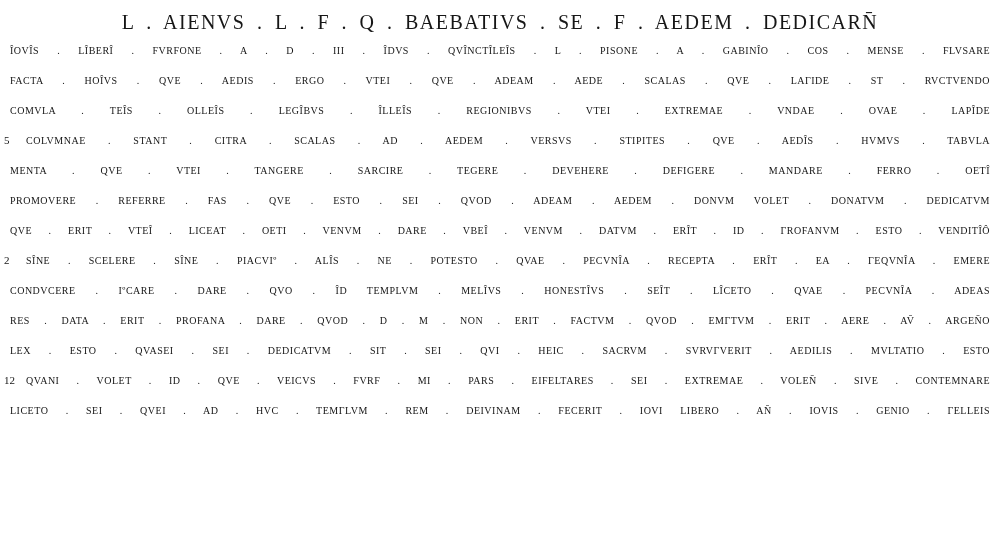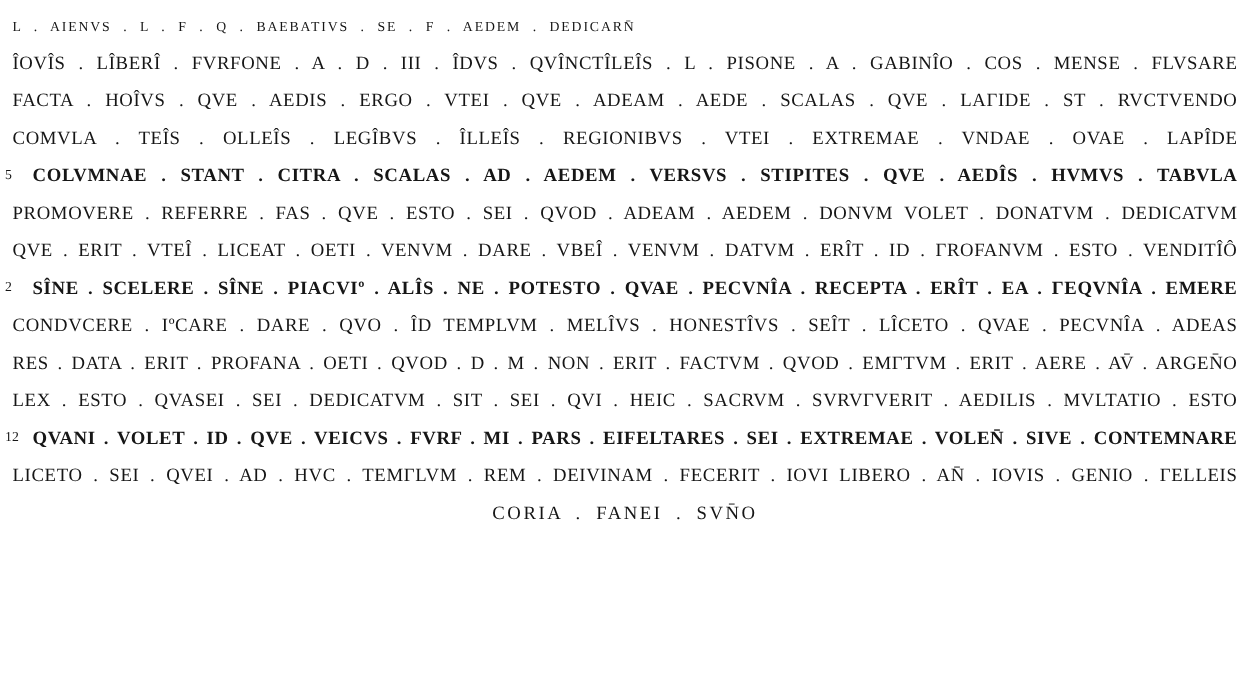--- a/index.html
+++ b/index.html
@@ -14,51 +14,51 @@
     background: #ffffff;
     color: #161616;
     font-family: "Liberation Serif", "DejaVu Serif", serif;
     box-sizing: border-box;
     padding: 8px 10px 0 10px;
     overflow: hidden;
   }
   .heading {
     height: 28px;
     line-height: 28px;
-    font-size: 11px;
+    font-size: 20px;
     letter-spacing: 1.5px;
     word-spacing: 5px;
+    text-align: center;
     white-space: nowrap;
   }
   .row {
     position: relative;
     height: 30px;
   }
   .lineno {
     position: absolute;
     left: -6px;
     top: 9px;
     font-size: 11px;
     line-height: 11px;
     letter-spacing: 0;
     color: #161616;
   }
   .txt {
     display: block;
     height: 30px;
     line-height: 30px;
-    font-size: 15px;
+    font-size: 10px;
     letter-spacing: 0.5px;
     text-align: justify;
     text-align-last: justify;
     overflow: hidden;
   }
   .row.numbered .txt {
     padding-left: 16px;
-    font-weight: bold;
   }
   .footer .txt {
     text-align: center;
     text-align-last: center;
     letter-spacing: 2px;
     word-spacing: 5px;
   }
 </style>
 </head>
 <body>
@@ -80,20 +80,24 @@
   <div class="row">
     <span class="lineno"></span>
     <span class="txt">COMVLA . TEÎS . OLLEÎS . LEGÎBVS . ÎLLEÎS . REGIONIBVS . VTEI . EXTREMAE . VNDAE . OVAE . LAPÎDE</span>
   </div>
 
   <div class="row numbered">
     <span class="lineno">5</span>
     <span class="txt">COLVMNAE . STANT . CITRA . SCALAS . AD . AEDEM . VERSVS . STIPITES . QVE . AEDÎS . HVMVS . TABVLA</span>
   </div>
 
+  <div class="row">
+    <span class="lineno"></span>
+    <span class="txt">MENTA . QVE . VTEI . TANGERE . SARCIRE . TEGERE . DEVEHERE . DEFIGERE . MANDARE . FERRO . OETÎ</span>
+  </div>
 
   <div class="row">
     <span class="lineno"></span>
     <span class="txt">PROMOVERE . REFERRE . FAS . QVE . ESTO . SEI . QVOD . ADEAM . AEDEM . DONVM VOLET . DONATVM . DEDICATVM</span>
   </div>
 
   <div class="row">
     <span class="lineno"></span>
     <span class="txt">QVE . ERIT . VTEÎ . LICEAT . OETI . VENVM . DARE . VBEÎ . VENVM . DATVM . ERÎT . ID . ΓROFANVM . ESTO . VENDITÎÔ</span>
   </div>
@@ -104,36 +108,33 @@
     <span class="txt">SÎNE . SCELERE . SÎNE . PIACVIº . ALÎS . NE . POTESTO . QVAE . PECVNÎA . RECEPTA . ERÎT . EA . ΓEQVNÎA . EMERE</span>
   </div>
 
   <div class="row">
     <span class="lineno"></span>
     <span class="txt">CONDVCERE . IºCARE . DARE . QVO . ÎD TEMPLVM . MELÎVS . HONESTÎVS . SEÎT . LÎCETO . QVAE . PECVNÎA . ADEAS</span>
   </div>
 
   <div class="row">
     <span class="lineno"></span>
-    <span class="txt">RES . DATA . ERIT . PROFANA . OETI . QVOD . D . M . NON . ERIT . FACTVM . QVOD . EMΓTVM . ERIT . AERE . AV̄ . ARGEN̄O</span>
+    <span class="txt">RES . DATA . ERIT . PROFANA . DARE . QVOD . D . M . NON . ERIT . FACTVM . QVOD . EMΓTVM . ERIT . AERE . AV̄ . ARGEN̄O</span>
   </div>
 
 
   <div class="row">
     <span class="lineno"></span>
     <span class="txt">LEX . ESTO . QVASEI . SEI . DEDICATVM . SIT . SEI . QVI . HEIC . SACRVM . SVRVΓVERIT . AEDILIS . MVLTATIO . ESTO</span>
   </div>
 
   <div class="row numbered">
     <span class="lineno">12</span>
     <span class="txt">QVANI . VOLET . ID . QVE . VEICVS . FVRF . MI . PARS . EIFELTARES . SEI . EXTREMAE . VOLEN̄ . SIVE . CONTEMNARE</span>
   </div>
 
   <div class="row">
     <span class="lineno"></span>
     <span class="txt">LICETO . SEI . QVEI . AD . HVC . TEMΓLVM . REM . DEIVINAM . FECERIT . IOVI LIBERO . AN̄ . IOVIS . GENIO . ΓELLEIS</span>
   </div>
 
-  <div class="row footer">
-    <span class="txt">CORIA . FANEI . SVN̄O</span>
-  </div>
 
 </div>
 
 </body></html>

